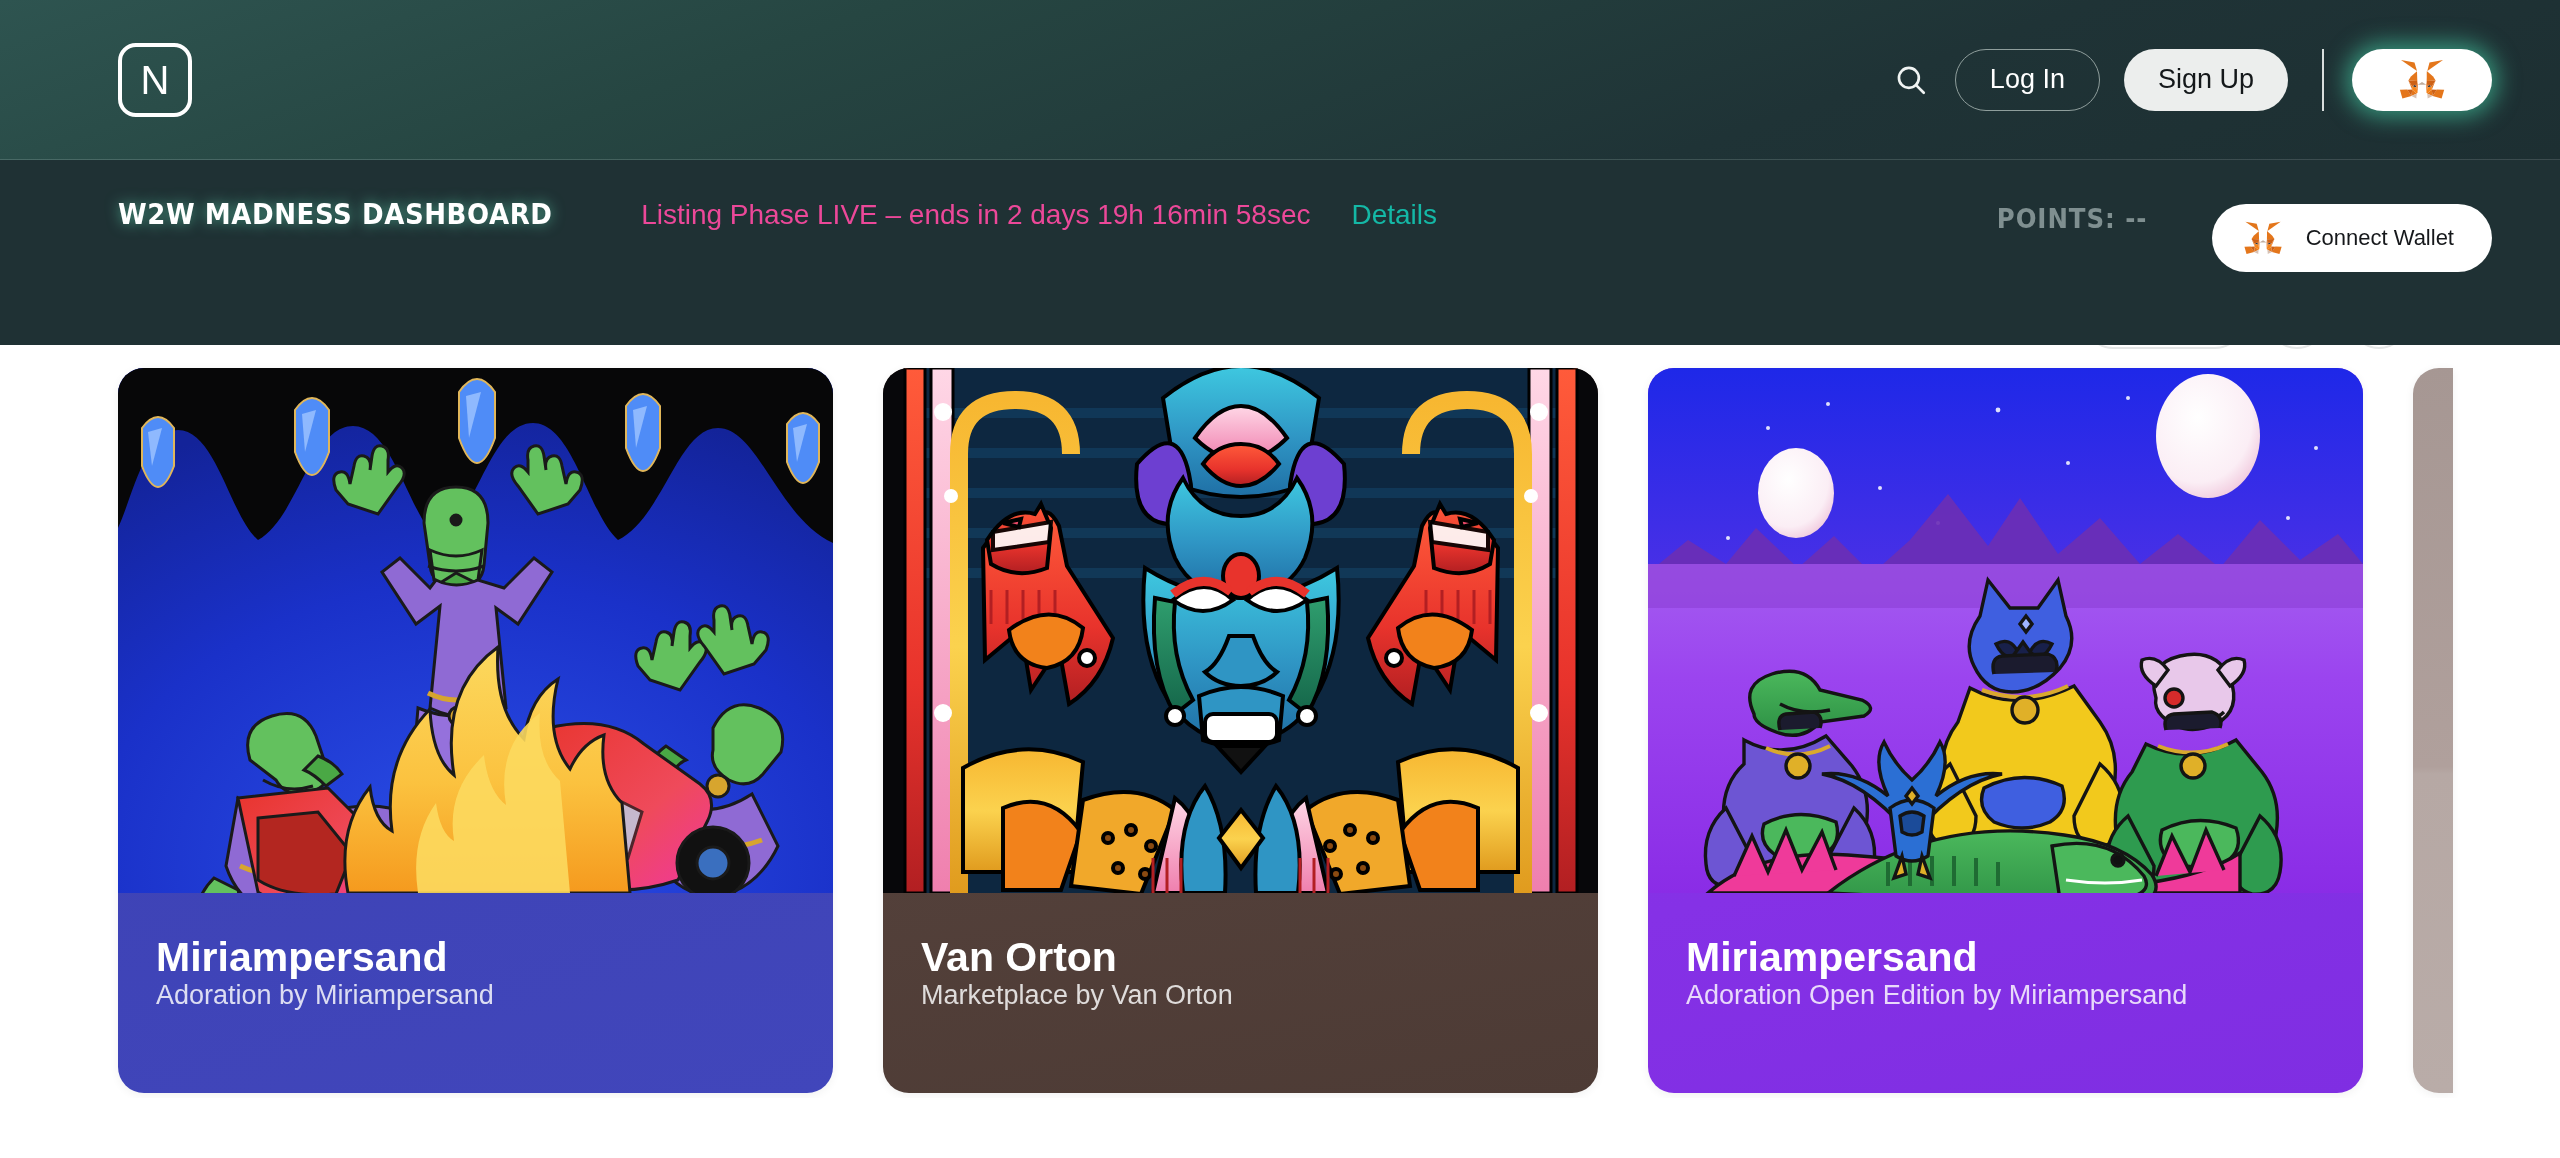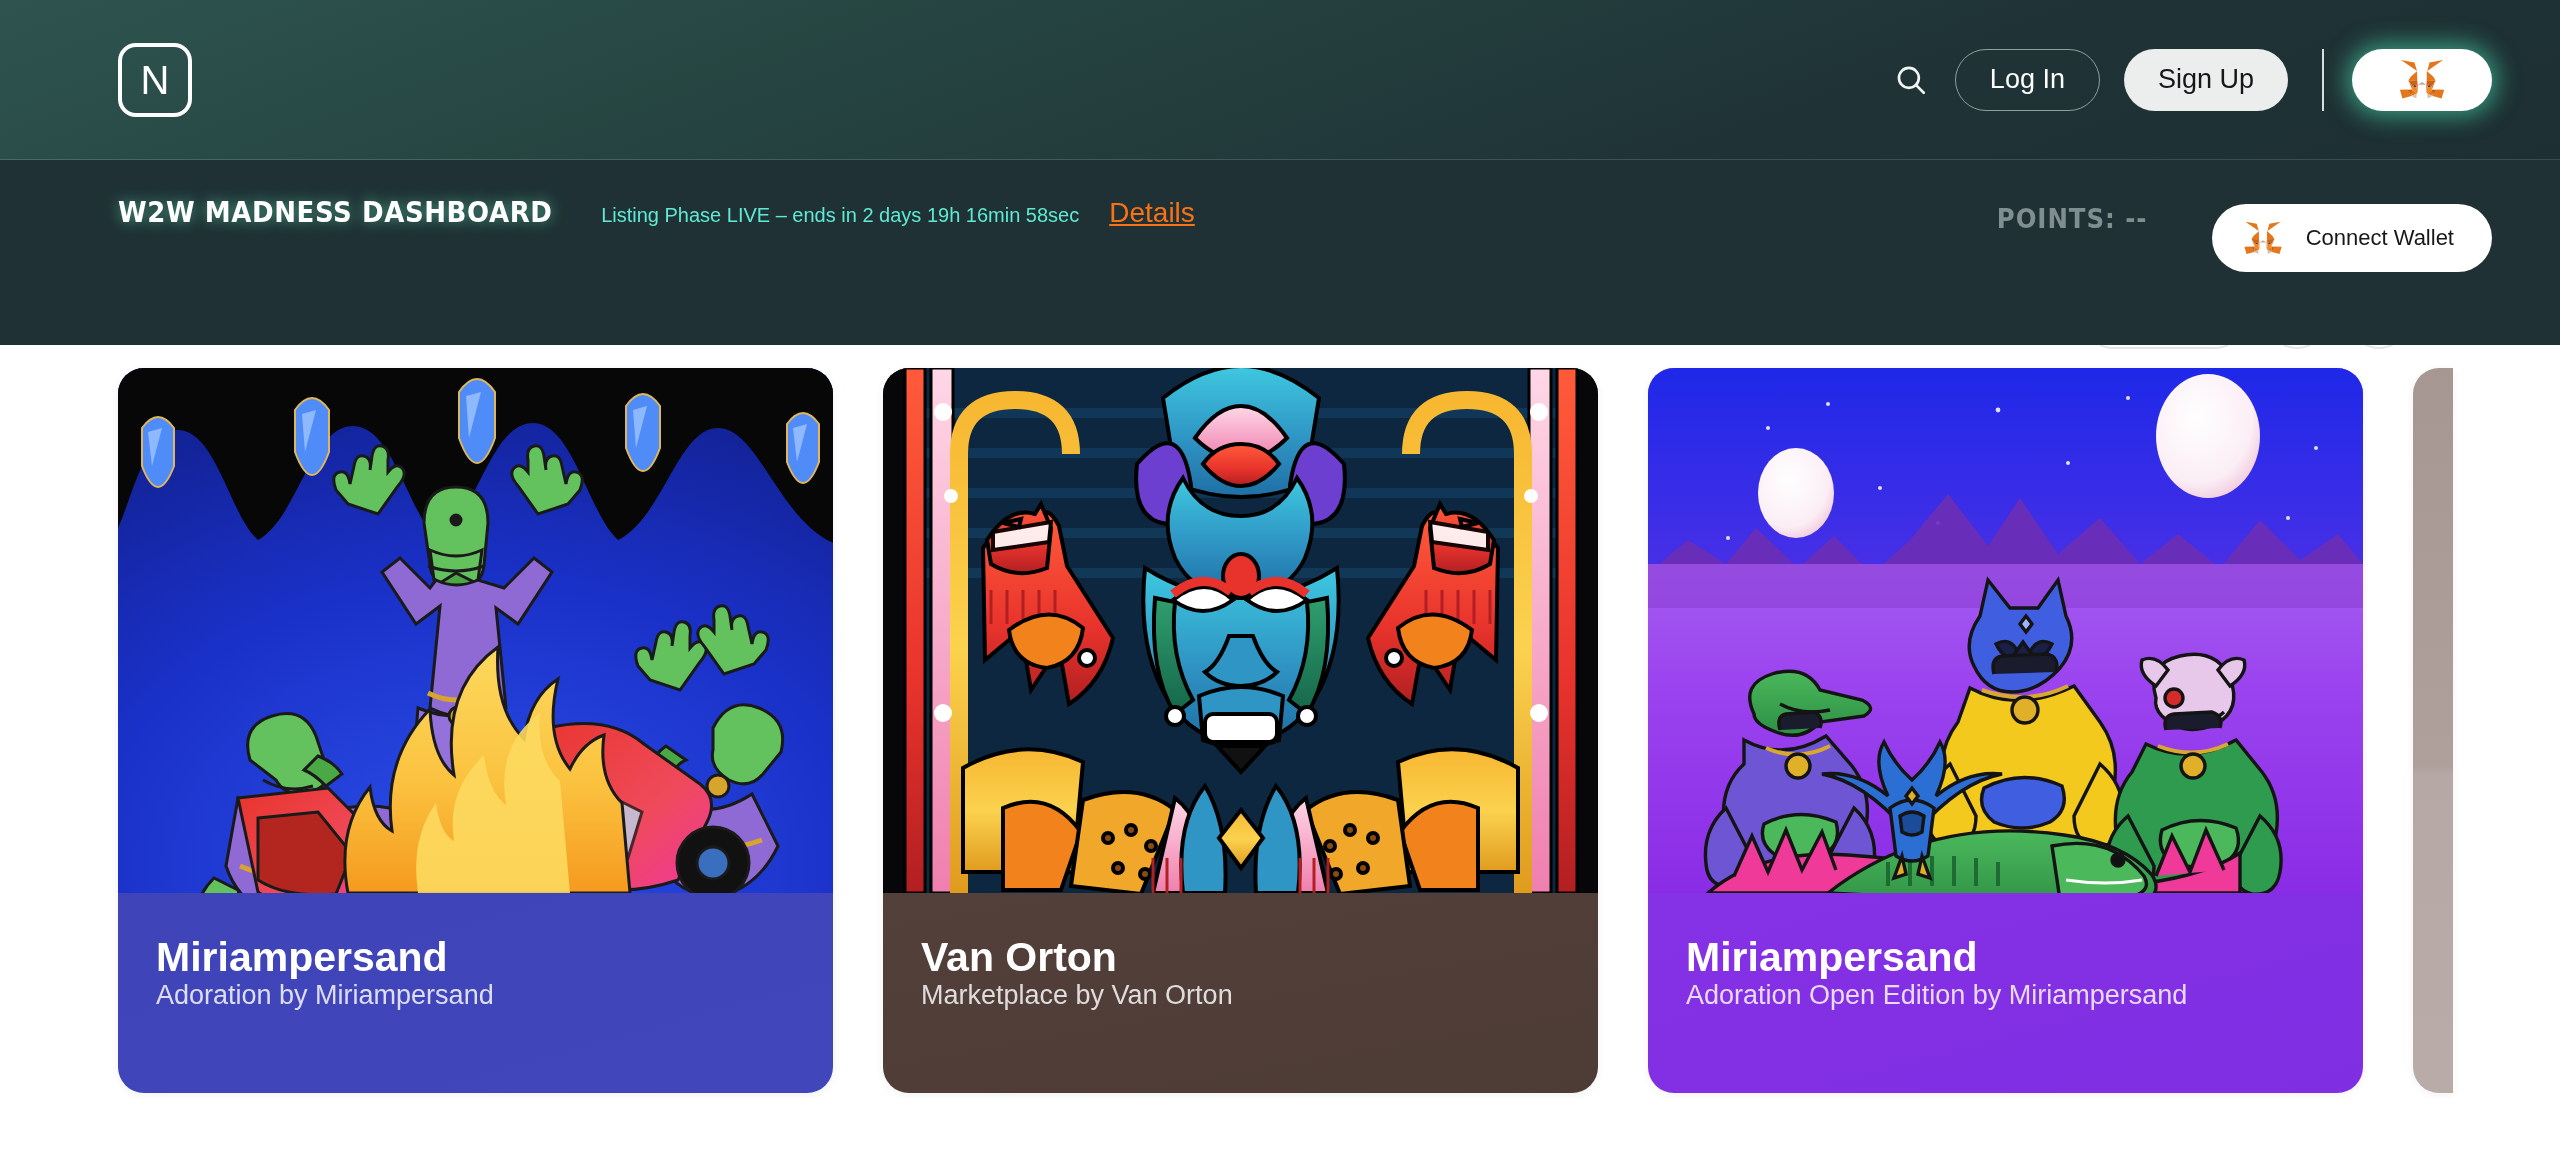--- a/index.html
+++ b/index.html
@@ -77,25 +77,25 @@
   .banner-line{ display:flex; flex-wrap:wrap; align-items:baseline; gap:0 16px; }
   .banner-title{
     color:#ffffff; font-size:28px; font-weight:bold;
     letter-spacing:.6px; text-transform:uppercase;
     font-family:"DejaVu Sans", sans-serif;
     text-shadow:0 0 14px rgba(110,245,200,.55);
     transform:scaleX(.93); transform-origin:left center;
     white-space:nowrap;
   }
   .banner-status{
-    color:#5eead4; font-size:20px; line-height:1.38;
+    color:#ec4899; font-size:28px; line-height:1.38;margin-left:40px;
   }
   .banner-details{
-    color:#f97316; font-size:28px; text-decoration:underline;
-    cursor:pointer; margin-left:14px;
+    color:#14b8a6; font-size:28px; 
+    cursor:pointer; margin-left:25px;
   }
   .banner-right{
     margin-left:auto; display:flex; align-items:flex-start; gap:60px;
     padding-top:44px;
   }
   .points{
     color:#7f8f90; font-size:26px; font-weight:bold; letter-spacing:1px;
     font-family:"DejaVu Sans", sans-serif;
     transform:scaleX(.94);
     white-space:nowrap;

